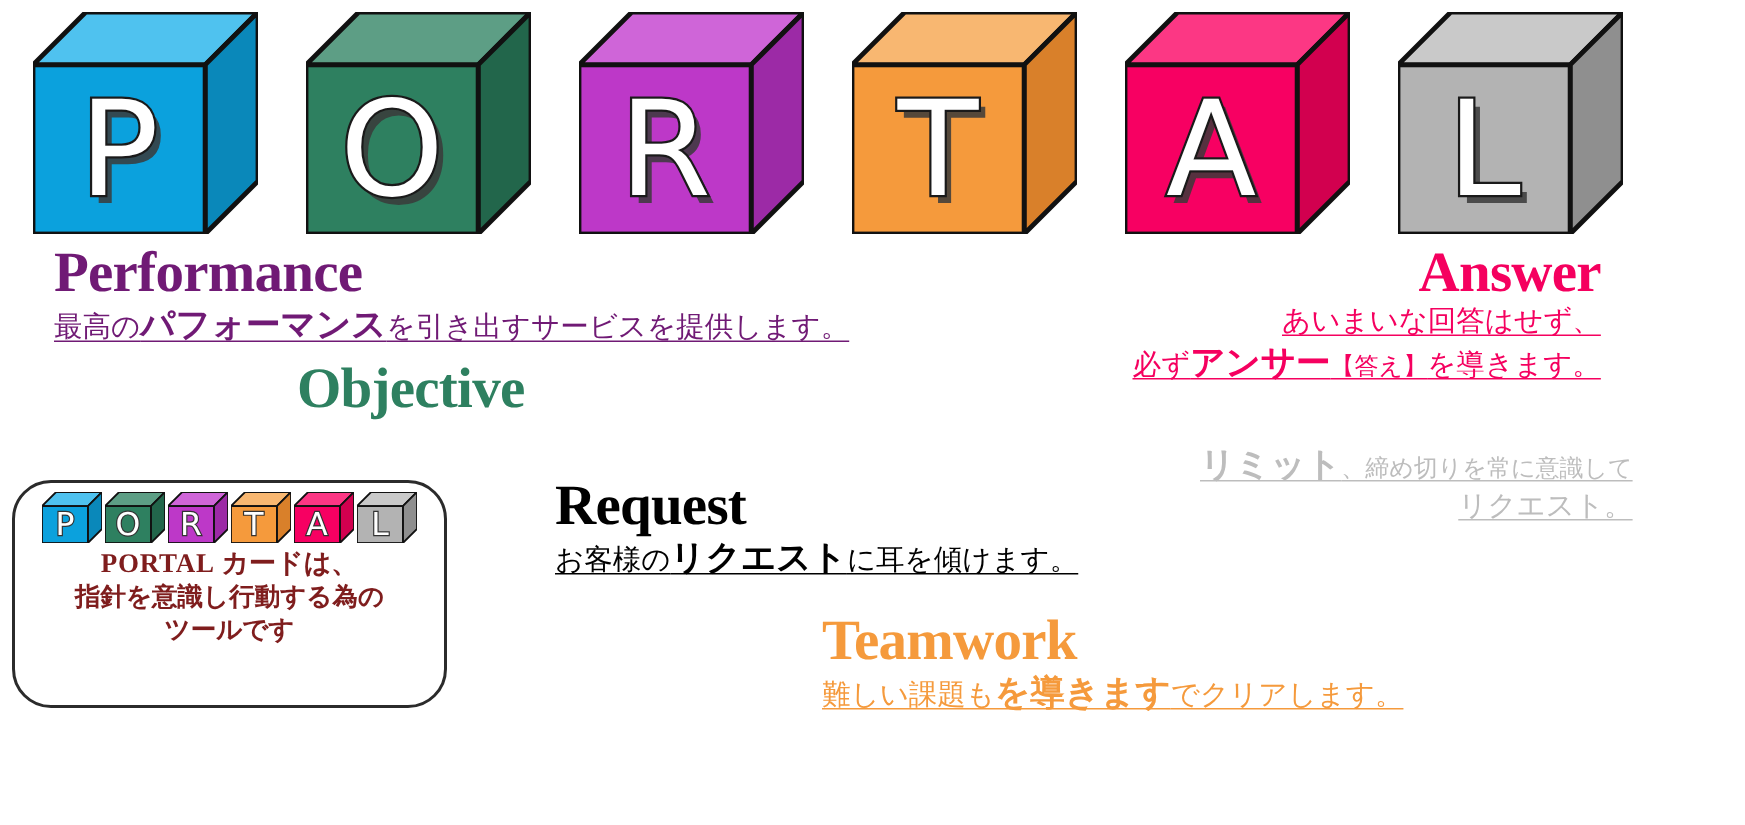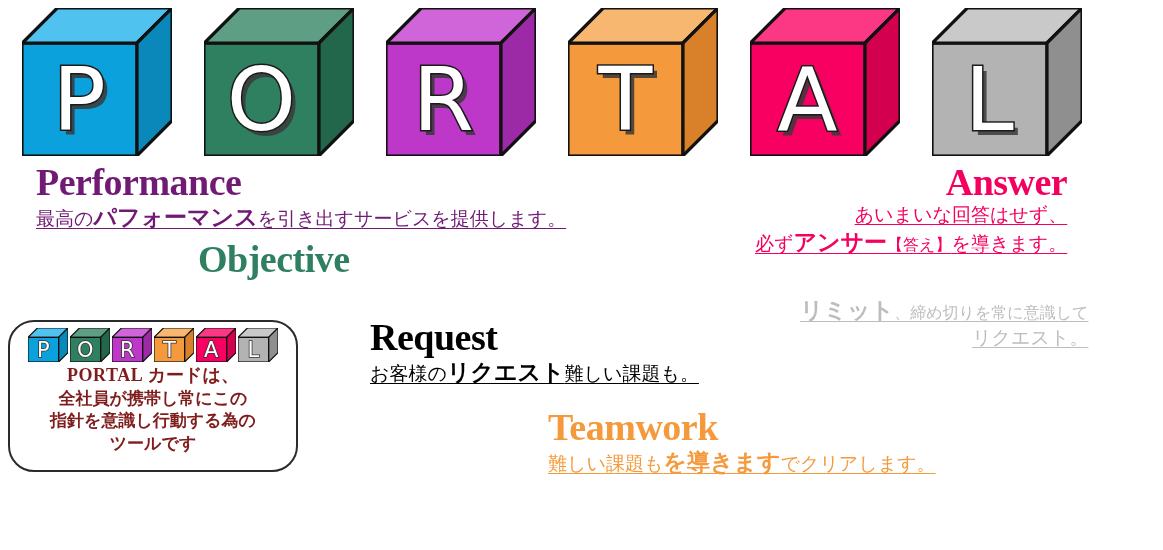--- a/index.html
+++ b/index.html
@@ -213,21 +213,21 @@
     <div class="word-en c-blue">Performance</div>
     <div class="word-ja c-blue"><span>最高の</span><span class="em">パフォーマンス</span><span>を引き出すサービスを提供します。</span></div>
   </div>
 
   <div class="word-block" id="w-objective">
     <div class="word-en c-green">Objective</div>
   </div>
 
   <div class="word-block" id="w-request">
     <div class="word-en c-purple">Request</div>
-    <div class="word-ja c-purple"><span>お客様の</span><span class="em">リクエスト</span><span>難しい課題も。</span></div>
+    <div class="word-ja c-purple"><span>お客様の</span><span class="em">リクエスト</span><span>に耳を傾けます。</span></div>
   </div>
 
   <div class="word-block" id="w-teamwork">
     <div class="word-en c-orange">Teamwork</div>
     <div class="word-ja c-orange"><span>難しい課題も</span><span class="em">を導きます</span><span>でクリアします。</span></div>
   </div>
 
   <div class="word-block" id="w-answer">
     <div class="word-en c-pink">Answer</div>
     <div class="word-ja c-pink">あいまいな回答はせず、</div>
@@ -273,19 +273,18 @@
           </svg></span>
         <span class="mini-cube"><svg width="40" height="34" viewBox="0 0 40 34">
             <polygon points="0,9.399999999999999 9.399999999999999,0 40,0 30.6,9.399999999999999" fill="#c9c9c9" stroke="#111" stroke-width="1.2" stroke-linejoin="round"></polygon>
             <polygon points="30.6,9.399999999999999 40,0 40,24.6 30.6,34" fill="#8f8f8f" stroke="#111" stroke-width="1.2" stroke-linejoin="round"></polygon>
             <rect x="0" y="9.399999999999999" width="30.6" height="24.6" fill="#b3b3b3" stroke="#111" stroke-width="1.2"></rect>
             <text x="15.3" y="21.7" text-anchor="middle" dominant-baseline="central" class="mini-letter" style="font-size:21px; stroke-width:1.6px">L</text>
           </svg></span>
       </div>
     <div id="card-text">
       <div class="line1"><span class="ser">PORTAL</span> <span>カードは、</span></div>
-      <div>全社員が携帯し常にこの</div>
       <div>指針を意識し行動する為の</div>
       <div>ツールです</div>
     </div>
   </div>
 
 </div>
 
 </body></html>

